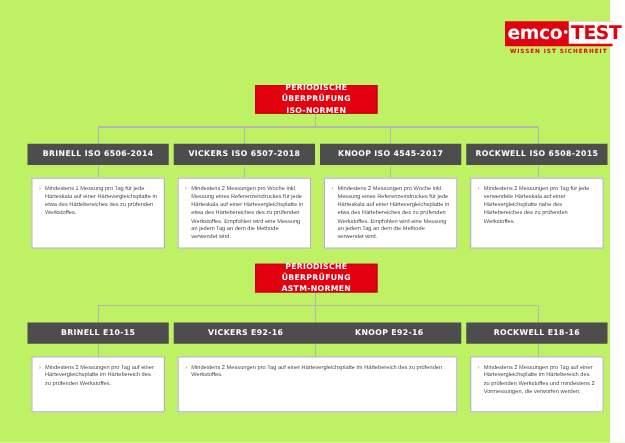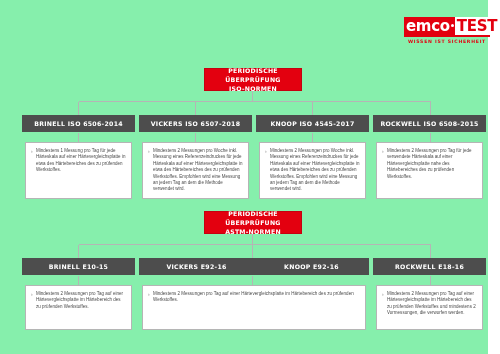--- a/index.html
+++ b/index.html
@@ -12,21 +12,21 @@
     width: 500px;
     height: 354px;
     font-family: "Liberation Sans", sans-serif;
     color: #3a3a3a;
     overflow: hidden;
   }
   .page {
     position: relative;
     width: 488px;
     height: 354px;
-    background: #86efac;
+    background: #bef264;
   }
 
   
   .logo-wrap {
     position: absolute;
     left: 404px;
     top: 17px;
     width: 86px;
     text-align: center;
   }

